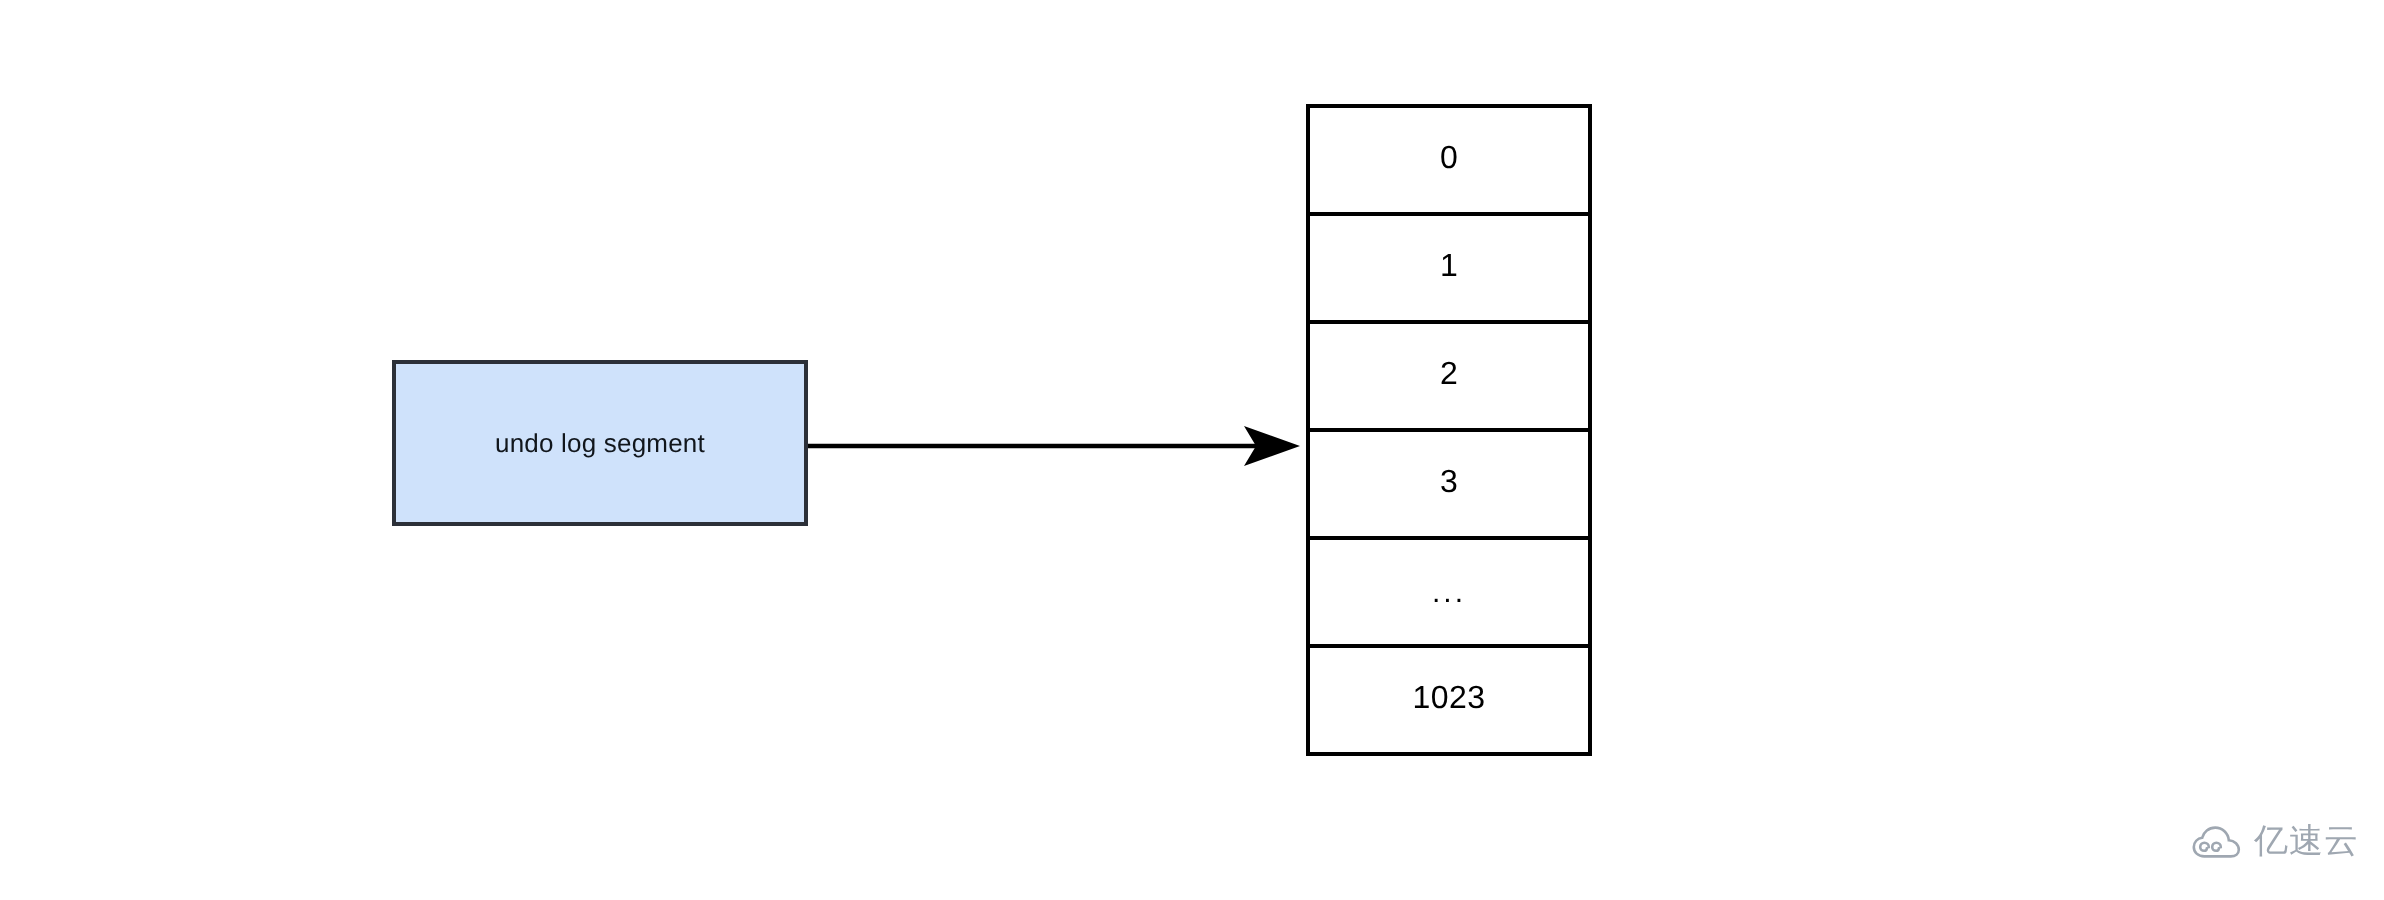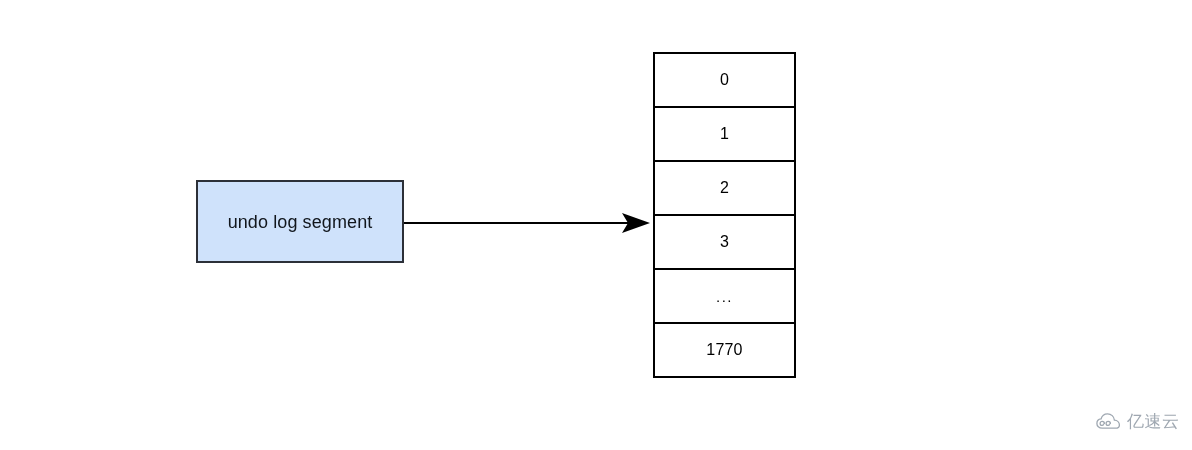--- a/index.html
+++ b/index.html
@@ -26,21 +26,21 @@
     width: 208px;
     height: 83px;
     box-sizing: border-box;
     background: #cfe2fb;
     border: 2px solid #2c3038;
     display: flex;
     align-items: center;
     justify-content: center;
   }
   .node-box-label {
-    font-size: 18px;
+    font-size: 13px;
     color: #11161c;
     line-height: 1;
     letter-spacing: 0.1px;
     white-space: nowrap;
   }
 
   
   .connector {
     position: absolute;
     left: 400px;
@@ -134,21 +134,21 @@
     <div class="slot-row">
       <span class="slot-value">2</span>
     </div>
     <div class="slot-row">
       <span class="slot-value">3</span>
     </div>
     <div class="slot-row">
       <span class="slot-value ellipsis">...</span>
     </div>
     <div class="slot-row">
-      <span class="slot-value">1770</span>
+      <span class="slot-value">1023</span>
     </div>
   </div>
 
   <div class="watermark">
     <svg class="watermark-logo" width="26" height="18" viewBox="0 0 26 18">
       <path d="M6.2 16.2 C2.9 16.2 0.9 14.1 0.9 11.5 C0.9 9.1 2.7 7.1 5.1 6.9
                C5.8 3.9 8.4 1.8 11.6 1.8 C15.2 1.8 18.1 4.6 18.4 8.1
                C21.3 8.3 23.4 10.4 23.4 12.9 C23.4 15.0 21.6 16.2 19.4 16.2 Z" fill="none" stroke="#9aa3ad" stroke-width="1.3"></path>
       <path d="M8.4 11.6 C8.4 10.3 7.4 9.4 6.2 9.4 C5.0 9.4 4.1 10.3 4.1 11.5
                C4.1 12.6 5.0 13.4 6.0 13.4 C6.8 13.4 7.4 12.9 7.4 12.2" fill="none" stroke="#9aa3ad" stroke-width="1.3" stroke-linecap="round"></path>

